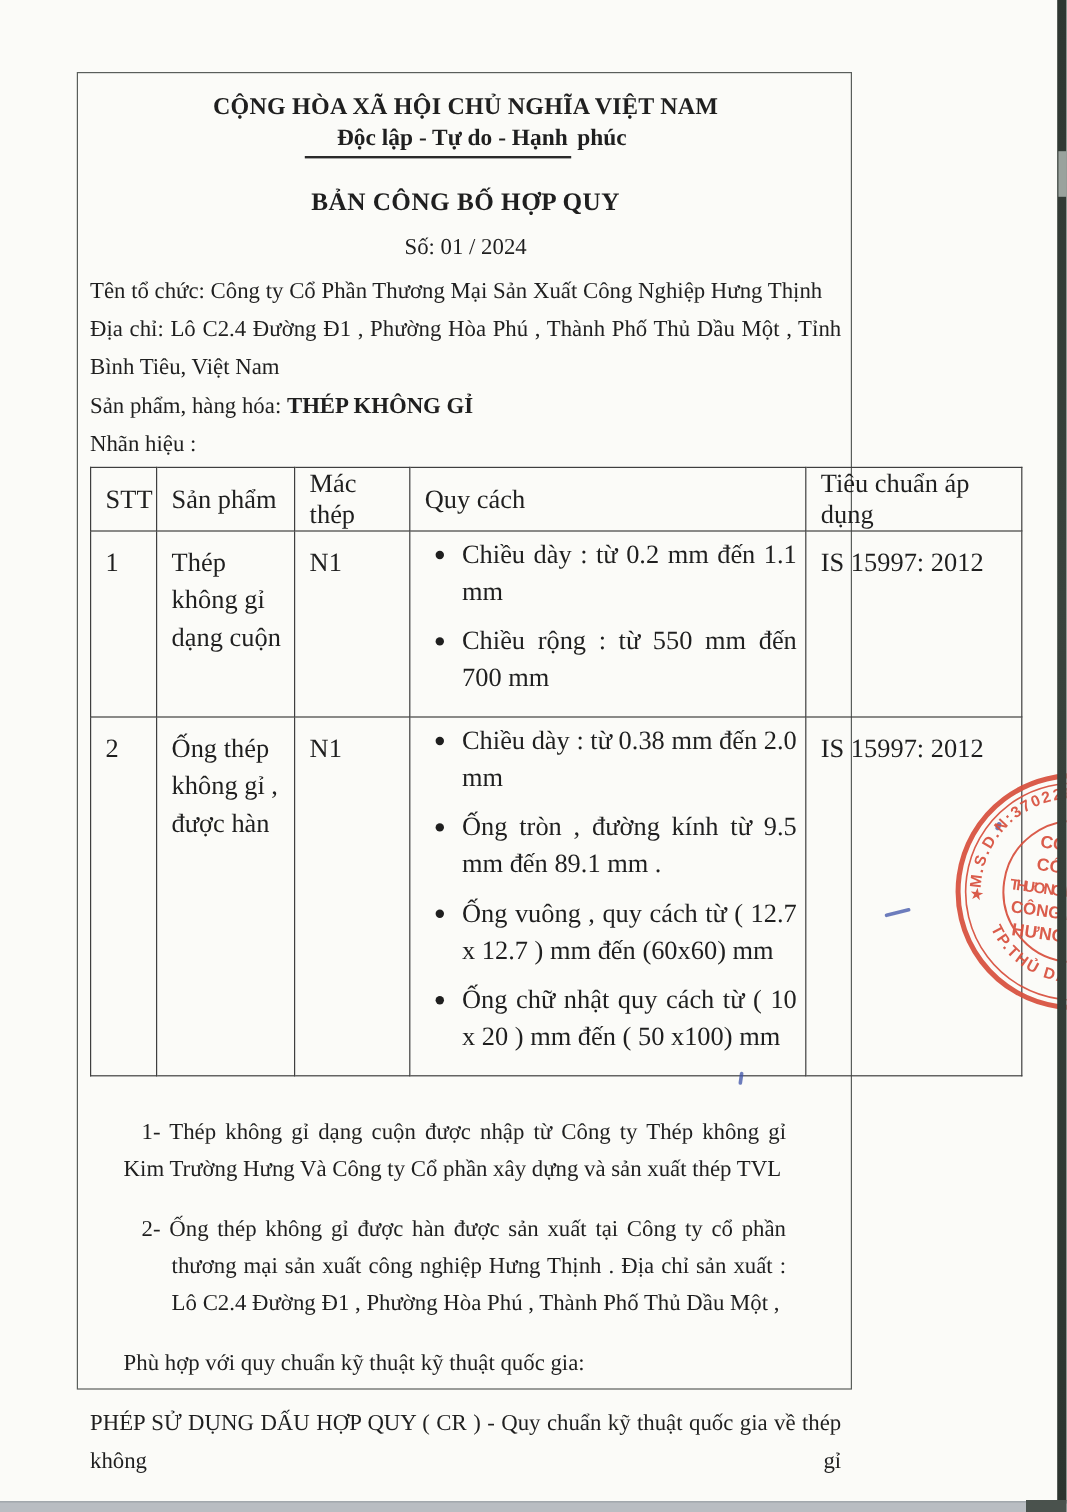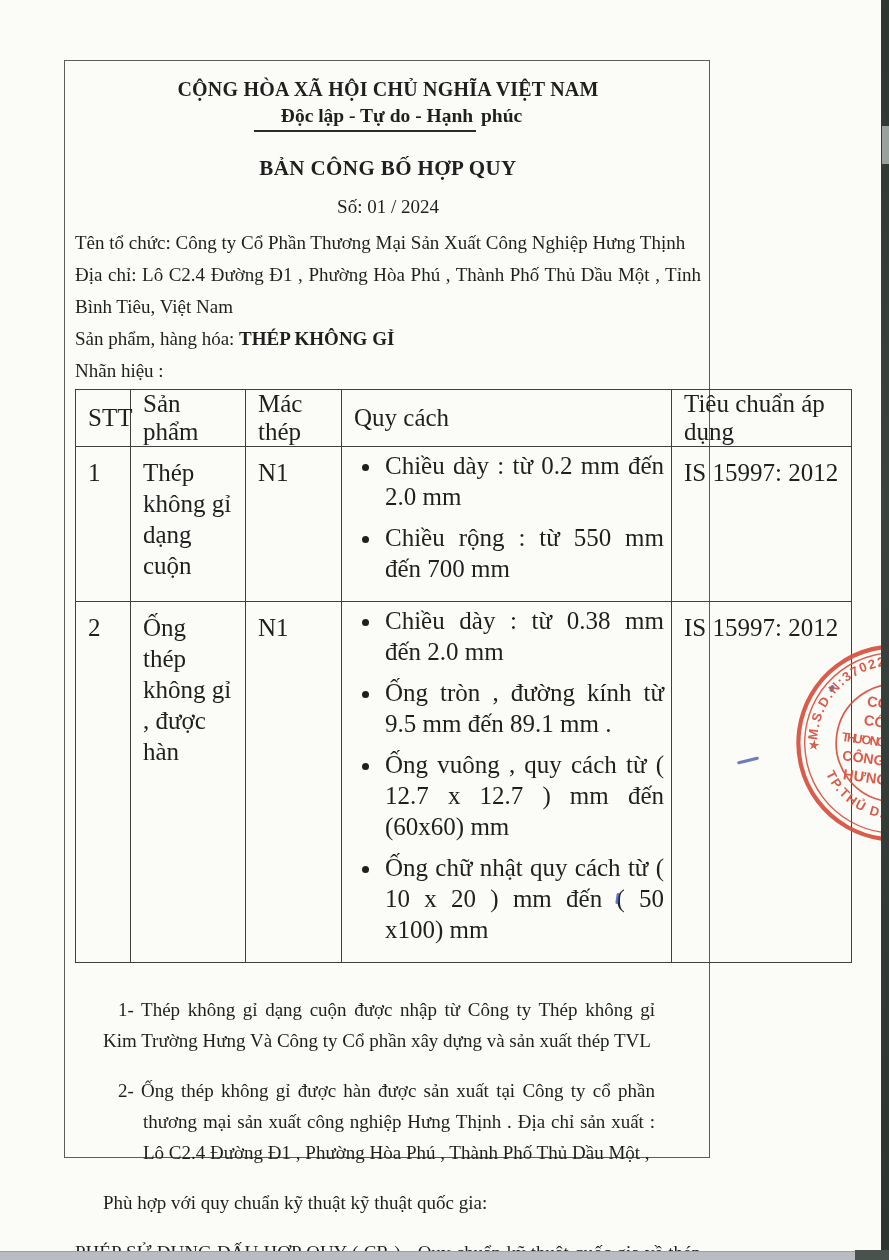--- a/index.html
+++ b/index.html
@@ -30,21 +30,21 @@
   .doc-title{margin-top:21px;font-size:21px;font-weight:bold;line-height:30px;letter-spacing:.4px;}
   .doc-number{margin-top:11px;font-size:19px;line-height:26px;}
 
   .info{margin-top:7px;font-size:19px;line-height:32px;}
   .info p{margin:0;}
   .ind-a{margin-left:13px;margin-right:30px;text-align:justify;}
   .ind-b{margin-left:23px;}
   .bold{font-weight:bold;}
 
   table.products{border-collapse:collapse;table-layout:fixed;width:776px;margin-top:2px;
-    font-size:25px;}
+    font-size:22px;}
   table.products td,table.products th{border:1px solid #3f3f3f;vertical-align:top;
     font-weight:normal;text-align:left;box-sizing:border-box;}
   table.products th{height:42px;vertical-align:middle;padding:0 6px 0 12px;}
   th.c,td.c{text-align:center;}
   td.cell{padding:10px 10px 12px 12px;line-height:31px;}
   td.cell-just{text-align:justify;}
   ul.specs{margin:0;padding:2px 6px 6px 40px;}
   ul.specs li{line-height:31px;text-align:justify;margin:0 0 10px 0;padding-left:2px;}
 
   .notes{font-size:19px;line-height:31px;margin-left:28px;margin-right:46px;}
@@ -105,21 +105,21 @@
         <th>Mác thép</th>
         <th>Quy cách</th>
         <th>Tiêu chuẩn áp dụng</th>
       </tr>
       <tr style="height:95px;">
         <td class="c cell">1</td>
         <td class="cell cell-just">Thép không gỉ dạng cuộn</td>
         <td class="c cell">N1</td>
         <td>
           <ul class="specs">
-            <li>Chiều dày : từ 0.2 mm đến 2.0 mm</li>
+            <li>Chiều dày : từ 0.2 mm đến 1.1 mm</li>
             <li>Chiều rộng : từ 550 mm đến 700 mm</li>
           </ul>
         </td>
         <td class="cell">IS 15997: 2012</td>
       </tr>
       <tr style="height:238px;">
         <td class="c cell">2</td>
         <td class="cell cell-just">Ống thép không gỉ , được hàn</td>
         <td class="c cell">N1</td>
         <td>

